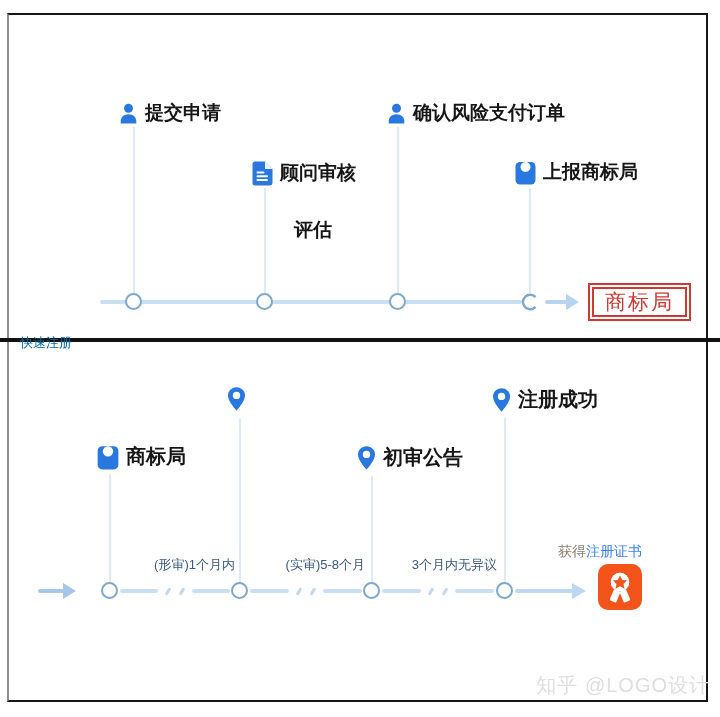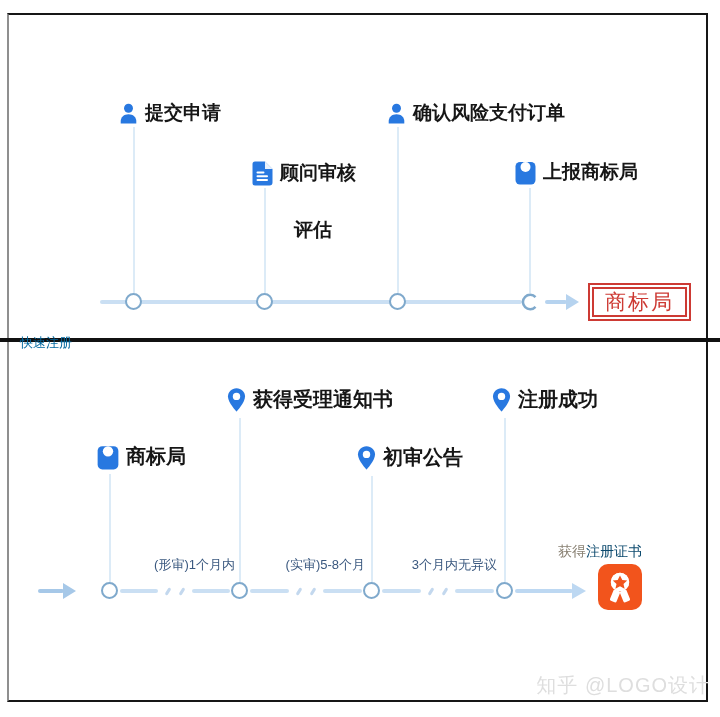--- a/index.html
+++ b/index.html
@@ -24,21 +24,21 @@
   .stamp{position:absolute;left:588px;top:283px;width:103px;height:38px;box-sizing:border-box;
     border:2px solid #cd3a34;box-shadow:inset 0 0 0 2px #fff, inset 0 0 0 4px #cd3a34;
     display:flex;align-items:center;justify-content:center;
     color:#cd3a34;font-size:21px;letter-spacing:2px;}
   .seg{position:absolute;height:16px;display:flex;align-items:center;gap:6px;}
   .seg .l{flex:1;height:4px;background:#cadff3;border-radius:2px;}
   .seg .d{width:8px;height:3px;background:#c3d8ee;transform:rotate(-58deg);border-radius:1.5px;}
   .seglabel{position:absolute;font-size:13px;color:#3a587f;text-align:right;white-space:nowrap;}
   .result-text{position:absolute;left:558px;top:543px;font-size:14px;white-space:nowrap;}
   .result-text .pre{color:#8a8274;}
-  .result-text .hl{color:#0c4a6e;}
+  .result-text .hl{color:#3b82f6;}
   .cert{position:absolute;left:598px;top:564px;width:44px;height:46px;border-radius:10px;
         background:#f2541c;display:flex;align-items:center;justify-content:center;}
   .watermark{position:absolute;left:535px;top:672px;width:175px;text-align:right;
       font-size:20px;color:#dedede;letter-spacing:1px;white-space:nowrap;}
 </style>
 </head>
 <body>
 
 <div class="canvas">
 
@@ -164,21 +164,20 @@
       <span>商标局</span>
     </div>
 
     <div class="milestone" style="left:227px;top:386px;font-size:20px;">
       <span class="mi">
         <svg width="19" height="26" viewBox="0 0 20 26">
           <path d="M10 0.5C4.9 0.5 1 4.4 1 9.3c0 6.3 9 15.9 9 15.9s9-9.6 9-15.9C19 4.4 15.1 0.5 10 0.5z" fill="#2878e0"></path>
           <circle cx="10" cy="9.2" r="3.9" fill="#fff"></circle>
         </svg>
       </span>
-      <span>获得受理通知书</span>
     </div>
 
     <div class="milestone" style="left:357px;top:444px;font-size:20px;">
       <span class="mi">
         <svg width="19" height="26" viewBox="0 0 20 26">
           <path d="M10 0.5C4.9 0.5 1 4.4 1 9.3c0 6.3 9 15.9 9 15.9s9-9.6 9-15.9C19 4.4 15.1 0.5 10 0.5z" fill="#2878e0"></path>
           <circle cx="10" cy="9.2" r="3.9" fill="#fff"></circle>
         </svg>
       </span>
       <span>初审公告</span>

